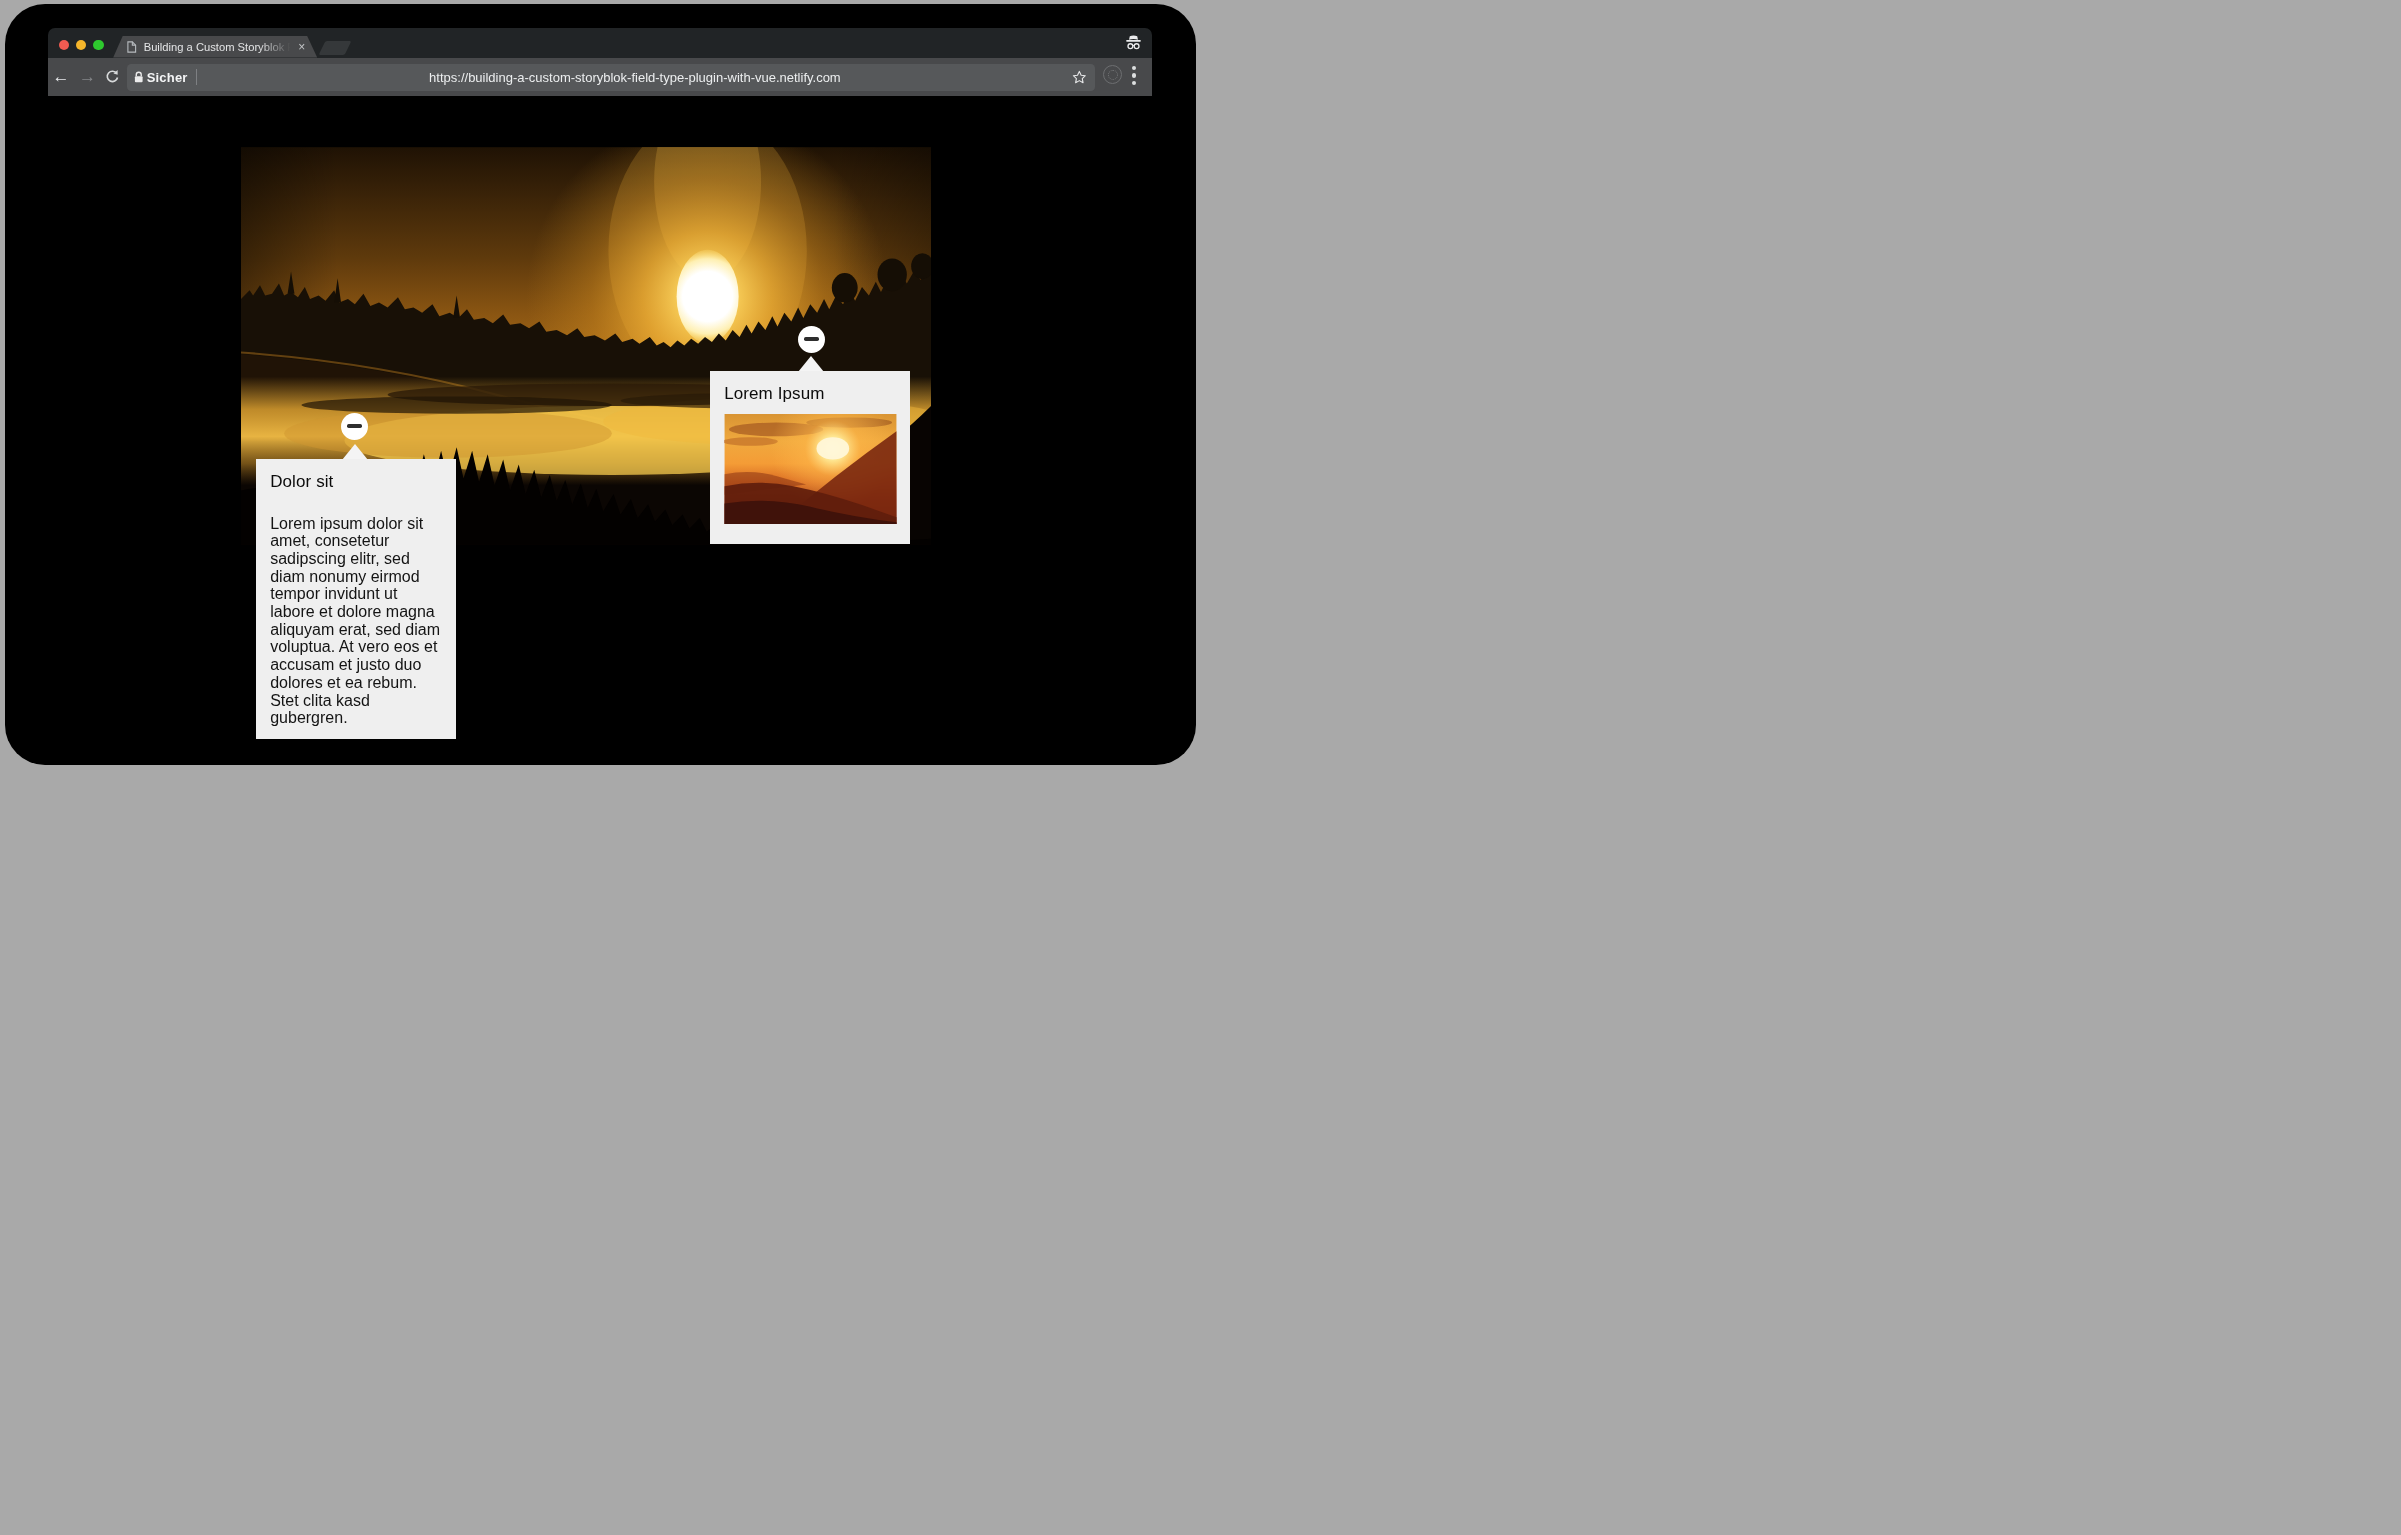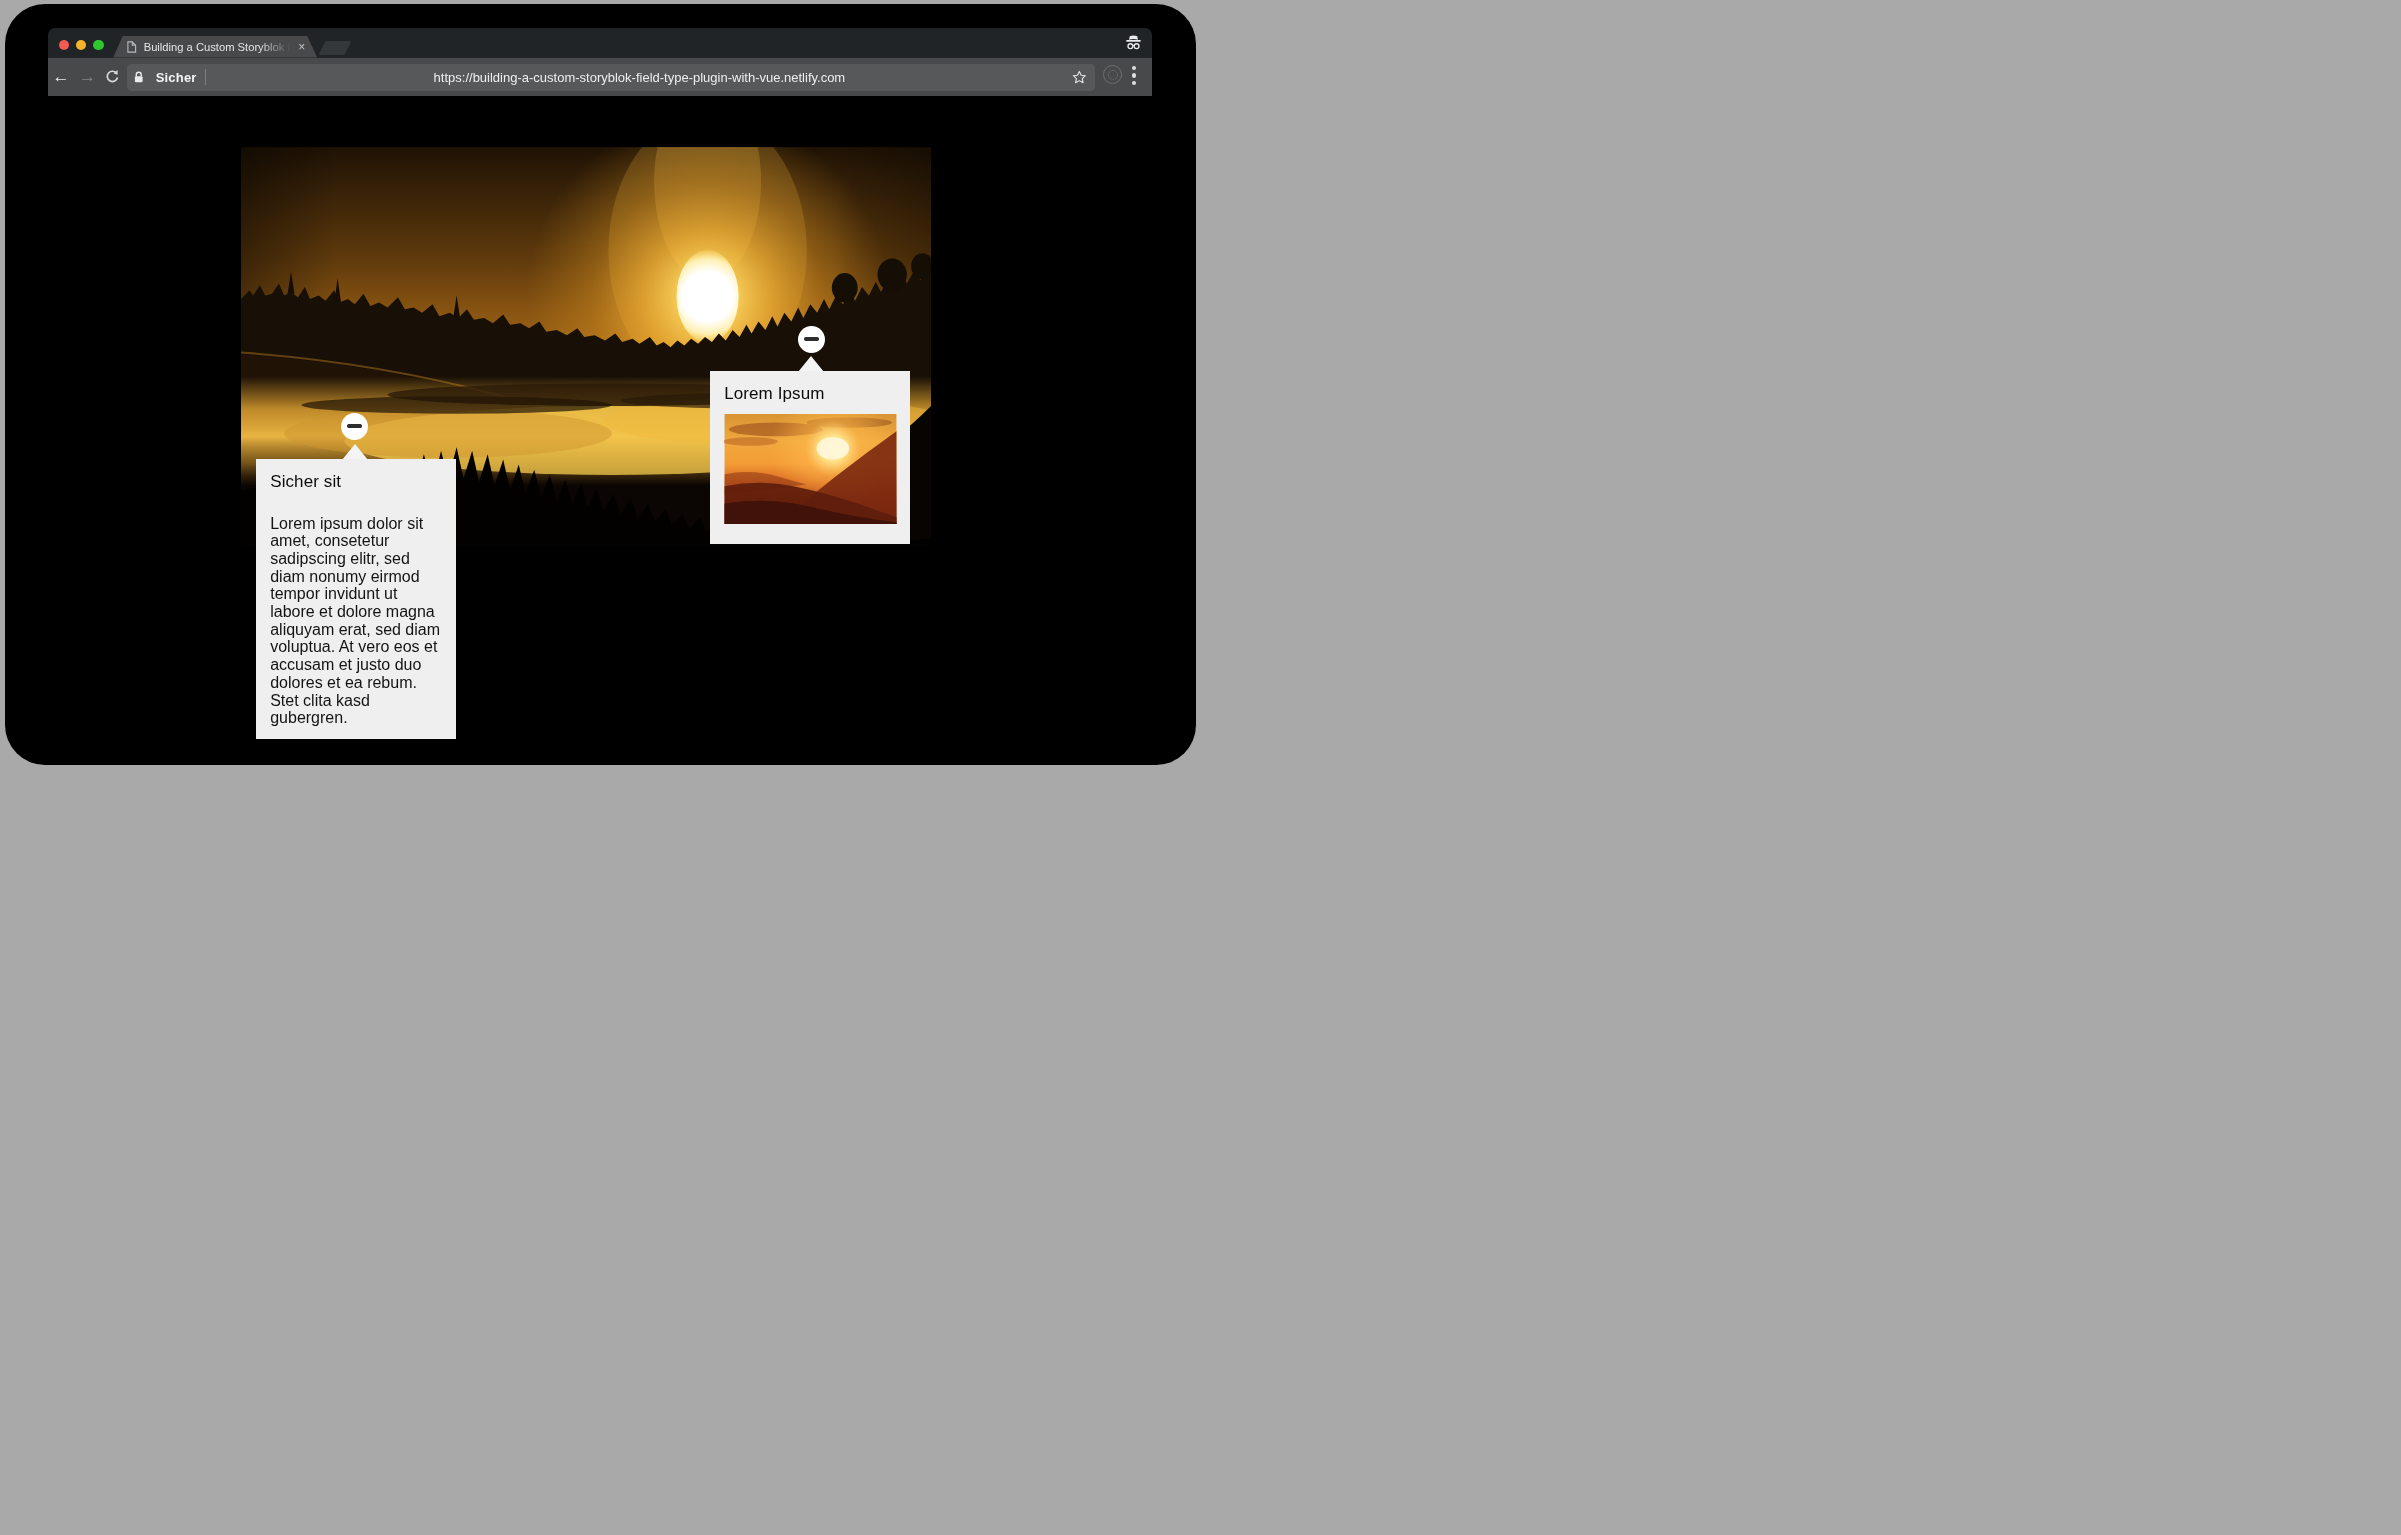--- a/index.html
+++ b/index.html
@@ -23,21 +23,21 @@
           transform:skewX(-26deg);border-radius:1.7px;}
   .incognito{position:absolute;right:9.5px;top:7.8px;width:19px;height:15.5px;}
   
   .toolbar{height:38px;background:#48494b;position:relative;flex:0 0 auto;}
   .navbtn{position:absolute;top:0;height:38px;display:flex;align-items:center;justify-content:center;width:22.4px;}
   .nav-back{left:1.7px;color:#e8eaec;font-size:17px;}
   .nav-fwd{left:28px;color:#85878a;font-size:17px;}
   .nav-reload{left:53px;}
   .urlfield{position:absolute;left:79px;top:6px;width:968px;height:27px;background:#56585a;
             border-radius:4.3px;display:flex;align-items:center;padding:0 8.6px 0 7px;box-sizing:border-box;}
-  .sicher{color:#f4f5f6;font-size:13px;font-weight:bold;margin-left:12px;letter-spacing:0.2px;}
+  .sicher{color:#f4f5f6;font-size:13px;font-weight:bold;margin-left:3px;letter-spacing:0.2px;}
   .urlsep{width:0.9px;height:15.5px;background:#7e8083;margin:0 7.8px 0 8.6px;}
   .urltext{color:#eceeef;font-size:13px;white-space:nowrap;overflow:hidden;flex:1;text-align:center;}
   .star{margin-left:7px;flex:0 0 auto;}
   .ext-icon{position:absolute;left:1055px;top:7.8px;width:19px;height:19px;border:1.3px solid #8b8d8f;
             border-radius:50%;opacity:.55;box-sizing:border-box;}
   .ext-icon:before{content:"";position:absolute;left:3.5px;top:3.5px;right:3.5px;bottom:3.5px;
             border:0.9px dotted #9a9c9e;border-radius:50%;}
   .dots{position:absolute;left:1084px;top:8.6px;display:flex;flex-direction:column;gap:3px;align-items:center;}
   .dot{width:4.3px;height:4.3px;border-radius:50%;background:#dcdedf;}
   
@@ -194,21 +194,21 @@
 
             <path fill="#030100" d="M0,461 L0,398 Q40,390 80,396 Q120,400 150,408 L158,430 L166,402 L172,414 L180,384 L186,400 L194,368 L202,396 L212,356 L222,392 L232,352 L240,386 L250,348 L258,384 L268,352 L276,388 L286,356 L294,392 L304,362 L312,398 L322,368 L330,402 L340,374 L348,406 L358,380 L366,410 L376,386 L384,414 L394,390 L402,418 L412,396 L420,422 L432,402 L440,426 L452,408 L460,430 L472,414 L480,434 L492,420 L500,438 L512,426 L520,442 L532,430 L540,446 L552,436 L560,450 L572,440 L580,454 L600,446 L620,456 L640,450 L660,458 L700,452 L740,458 L800,454 L800,461 Z"></path>
           </svg>
         </div>
 
         <div class="marker" style="left:293px;top:317px;">
           <div class="minusbar"></div>
         </div>
         <div class="tri" style="left:294px;top:348px;"></div>
         <div class="tooltip" style="left:208px;top:363px;">
-          <div class="tt-title">Sicher sit</div>
+          <div class="tt-title">Dolor sit</div>
           <div class="tt-body">Lorem ipsum dolor sit amet, consetetur sadipscing elitr, sed diam nonumy eirmod tempor invidunt ut labore et dolore magna aliquyam erat, sed diam voluptua. At vero eos et accusam et justo duo dolores et ea rebum. Stet clita kasd gubergren.</div>
         </div>
 
         <div class="marker" style="left:750px;top:230px;">
           <div class="minusbar"></div>
         </div>
         <div class="tri" style="left:750px;top:260px;"></div>
         <div class="tooltip" style="left:662px;top:275px;height:173px;">
           <div class="tt-title">Lorem Ipsum</div>
           <div class="tt-thumb">

